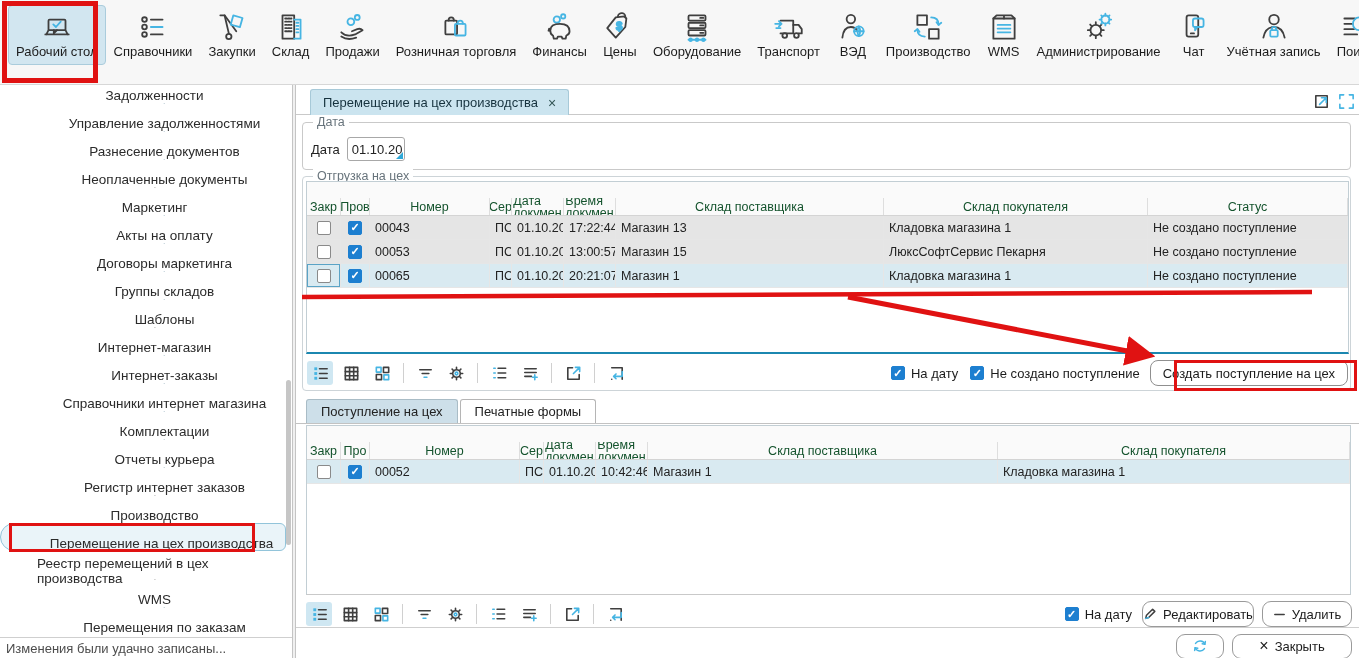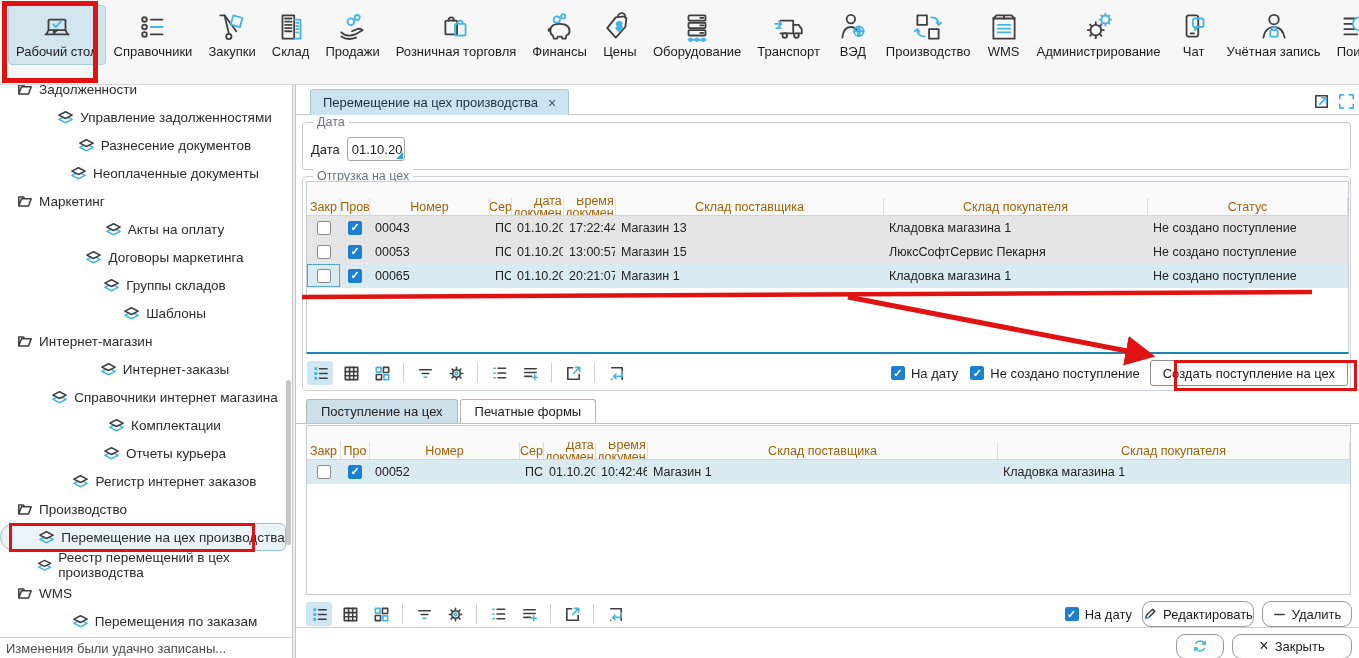--- a/index.html
+++ b/index.html
@@ -17,22 +17,22 @@
   .ic { stroke:#3f3f3f; fill:none; stroke-width:1.7; stroke-linecap:round; stroke-linejoin:round; }
   .ic .b { stroke:#46b5e3; }
   .ic .bf { fill:#46b5e3; stroke:none; }
   .ic text { stroke:none; }
 
   
   .sidebar { position:absolute; left:0; top:85px; width:292px; height:552px; background:#fff; overflow:hidden; }
   .splitter { position:absolute; left:292px; top:85px; width:4px; height:573px; background:#f0f0f0;
               border-left:1px solid #c4c4c4; border-right:1px solid #c4c4c4; }
   .tree { position:absolute; left:0; top:-10px; width:292px; }
-  .tr-row { height:28px; display:flex; align-items:center; gap:6px; font-size:13.5px; color:#2b2b2b;
-            position:relative; cursor:pointer; }
+  .tr-row { height:28px; display:flex; align-items:center; gap:12px; font-size:13.5px; color:#2b2b2b;
+            position:relative; cursor:pointer;flex-direction:column; }
   .tr-row.folder { padding-left:17px; }
   .tr-row.leaf { padding-left:37px;justify-content:center; }
   .tr-row.sel { background:#eaf4f9; border:1px solid #92c4da; border-radius:14px 6px 6px 14px; margin-right:6px; }
   .sb-scroll { position:absolute; right:1px; top:295px; width:5px; height:165px; background:#c6c6c6; border-radius:3px; }
   .statusbar { position:absolute; left:0; top:637px; width:292px; height:21px; border-top:1px solid #cfcfcf;
                font-size:13px; color:#4c4c4c; padding:3px 0 0 6px; background:#fff; }
 
   
   .main { position:absolute; left:296px; top:85px; width:1063px; height:573px; background:#fff; }
 
@@ -53,22 +53,22 @@
   .date-row { position:absolute; left:8px; top:14px; display:flex; align-items:center; gap:7px; font-size:13px; color:#222; }
   .date-input { width:58px; height:24px; border:1px solid #a8a8a8; border-radius:3px; font-size:13px;
                 padding:2px 4px; position:relative; background:#fff; display:flex; align-items:center; }
   .date-input .tri { position:absolute; right:1px; bottom:1px; width:0; height:0;
                      border-left:7px solid transparent; border-bottom:7px solid #2fa8d8; }
 
   
   .tbl { position:absolute; background:#fff; border:1px solid #c2ced4; font-size:12.5px; color:#222; }
   .t1 { left:3px; top:4px; width:1043px; height:173px; border-bottom:2px solid #1b87b0; }
   .t-head { display:flex; height:34px; background:#fafafa; border-bottom:1px solid #d4d4d4; }
-  .hc { display:flex; align-items:center; justify-content:center; text-align:right; line-height:12px;
-        border-right:1px solid #dedede; color:#a16207; overflow:hidden; padding:0 2px;margin-top:16px; }
+  .hc { display:flex; align-items:center; justify-content:center; text-align:left; line-height:12px;
+        border-right:1px solid #dedede; color:#14532d; overflow:hidden; padding:0 2px;margin-top:16px; }
   .t-row { display:flex; height:24px; border-bottom:1px solid #e6e6e6; background:#e5e5e5; align-items:stretch; }
   .t-row.sel { background:#d9eaf1; }
   .c { display:flex; align-items:center; padding:0 5px; border-right:1px solid #e6e6e6;
        white-space:nowrap; overflow:hidden; }
   .c.center { justify-content:center; padding:0; }
   .focus-cell { box-shadow:inset 0 0 0 1px #5aa3c6; }
 
   
   .cb { width:14px; height:14px; border:1px solid #8a8a8a; border-radius:2px; background:#fff;
         display:inline-flex; align-items:center; justify-content:center; flex:none; }
@@ -77,21 +77,21 @@
 
   
   .ctl-row { position:absolute; height:34px; display:flex; align-items:center; }
   .ctl-icons { display:flex; align-items:center; gap:5px; }
   .ctl-btn { width:26px; height:24px; display:flex; align-items:center; justify-content:center;
              border-radius:3px; cursor:pointer; }
   .ctl-btn.active { background:#cfe7f2; }
   .vsep { width:1px; height:20px; background:#d0d0d0; margin:0 3px; }
   .chk-group { display:flex; align-items:center; gap:6px; font-size:13px; color:#1c1c1c; }
 
-  .btn { border:1px solid #8f8f8f; background:#fff; border-radius:3px; font-size:13px; color:#1c1c1c;
+  .btn { border:1px solid #8f8f8f; background:#fff; border-radius:8px; font-size:13px; color:#1c1c1c;
          display:inline-flex; align-items:center; justify-content:center; gap:6px; cursor:pointer;
          font-family:"Liberation Sans", sans-serif; }
   .btn.round { border-radius:9px; border-color:#9a9a9a; }
 
   
   .tabs2 { position:absolute; left:306px; top:399px; display:flex; gap:2px; z-index:2;align-items:center; }
   .tab2 { height:24px; padding:0 14px; display:flex; align-items:center; font-size:13px; color:#222;
           border:1px solid #b5b5b5; border-bottom:none; border-radius:3px 3px 0 0; background:#fff; cursor:pointer; }
   .tab2.active { background:#cddfe9; border-color:#a9bcc6; }
   .tabbar2-line { position:absolute; left:296px; top:423px; width:1063px; border-top:1px solid #c2c2c2; }

